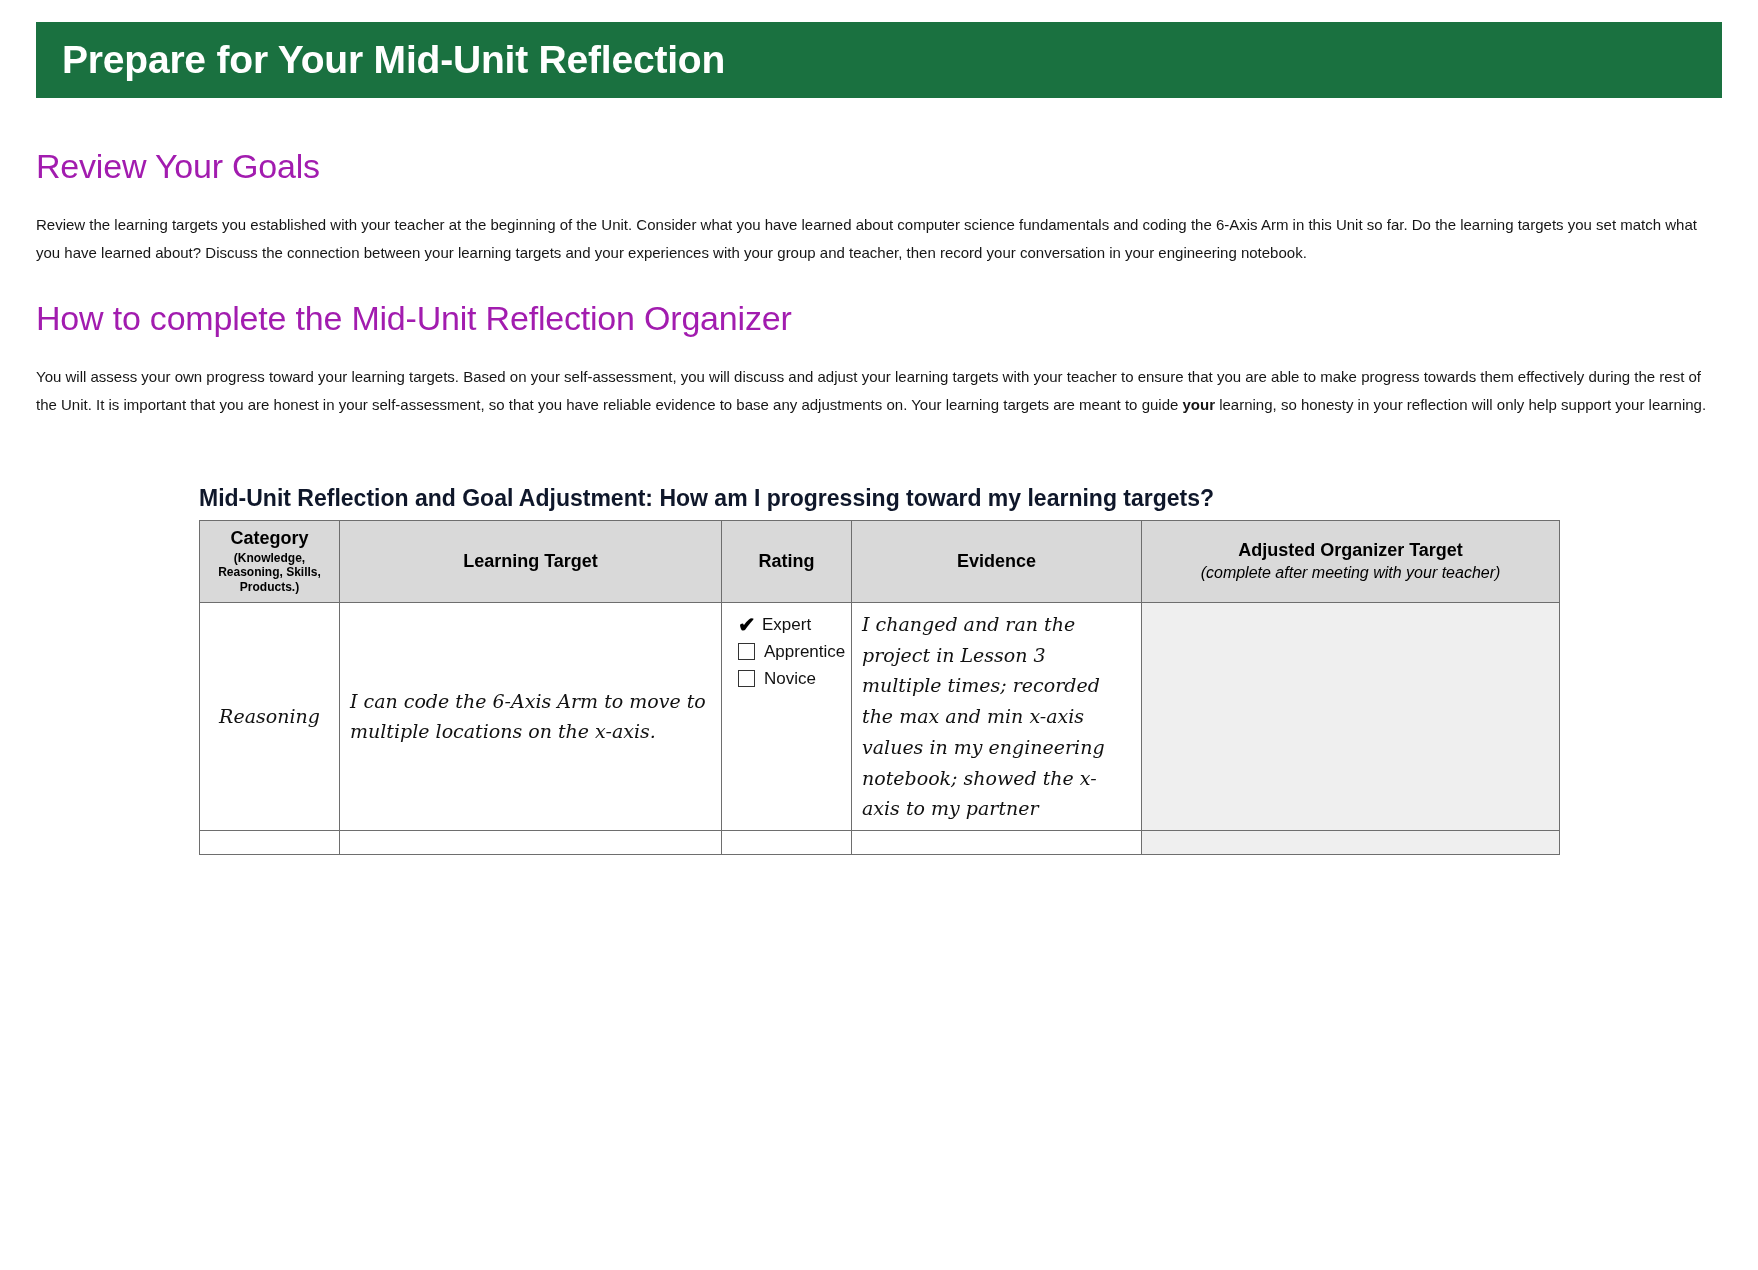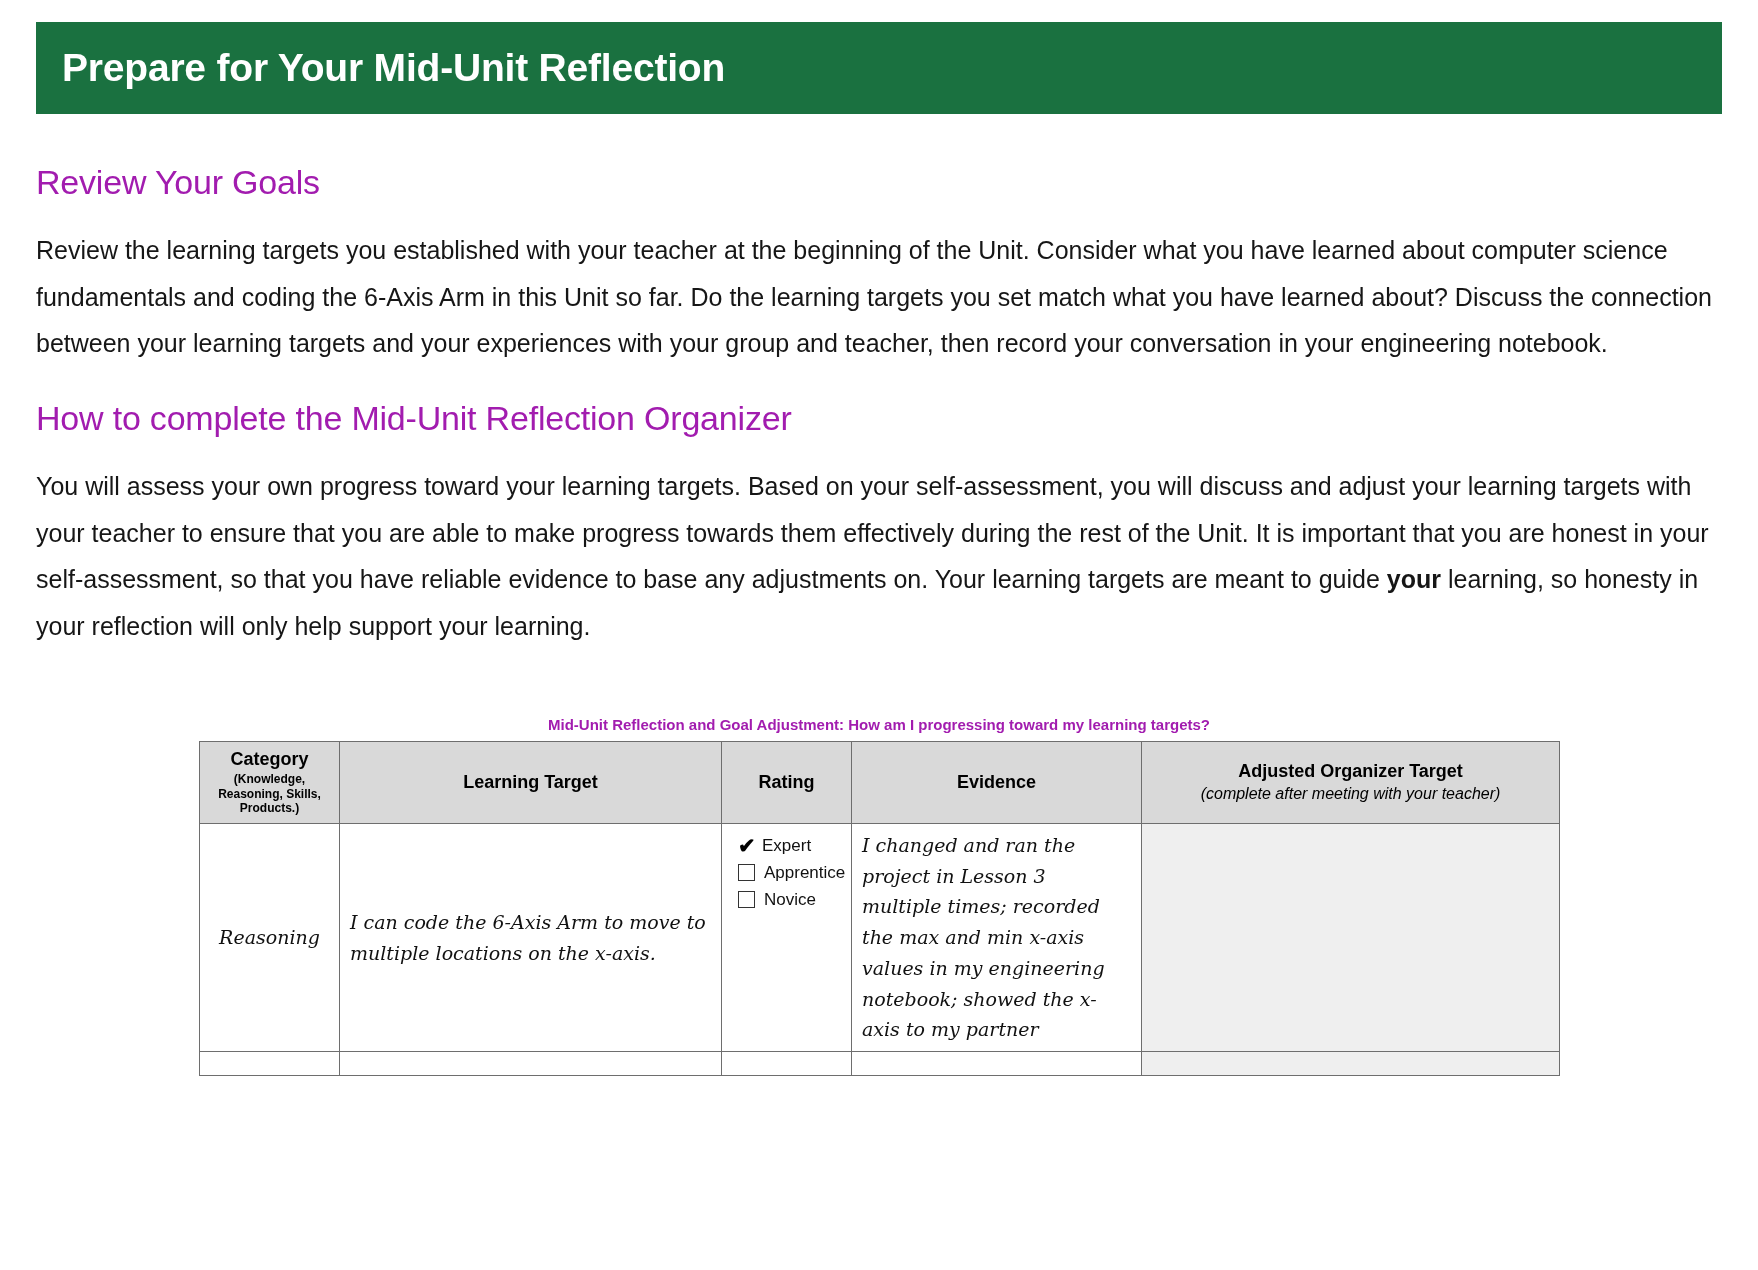--- a/index.html
+++ b/index.html
@@ -19,21 +19,21 @@
     width: 1758px;
     min-height: 1270px;
     box-sizing: border-box;
     padding: 0;
   }
 
   
   .banner {
     margin: 22px 36px 0 36px;
     background: #1a7140;
-    height: 92px;
+    height: 76px;
     display: flex;
     align-items: center;
     padding: 8px 26px;
     box-sizing: border-box;
   }
   .banner-title {
     color: #ffffff;
     font-size: 39px;
     font-weight: bold;
     letter-spacing: -0.2px;
@@ -50,42 +50,41 @@
     font-size: 34px;
     font-weight: normal;
     margin: 48px 0 0 0;
     line-height: 1.2;
     letter-spacing: -0.2px;
   }
   h2.section-heading.second {
     margin-top: 31px;
   }
   p.para {
-    font-size: 25px;
+    font-size: 15px;
     line-height: 1.87;
     margin: 24px 0 0 0;
     max-width: 1700px;
     color: #161616;
   }
   p.para b {
     font-weight: bold;
     text-align: right;
   }
 
   
   .organizer-wrap {
     margin: 66px auto 0 auto;
     width: 1360px;
   }
   .organizer-caption {
-    font-size: 15px;
-    font-weight: bold;
-    text-align: center;
+    font-size: 23px;
+    font-weight: bold;
     margin-bottom: 8px;
-    color: #a21caf;
+    color: #0f172a;
   }
   table.organizer {
     border-collapse: collapse;
     width: 100%;
     table-layout: fixed;
     background: #fff;
     padding-left: 11px;
   }
   table.organizer th,
   table.organizer td {

